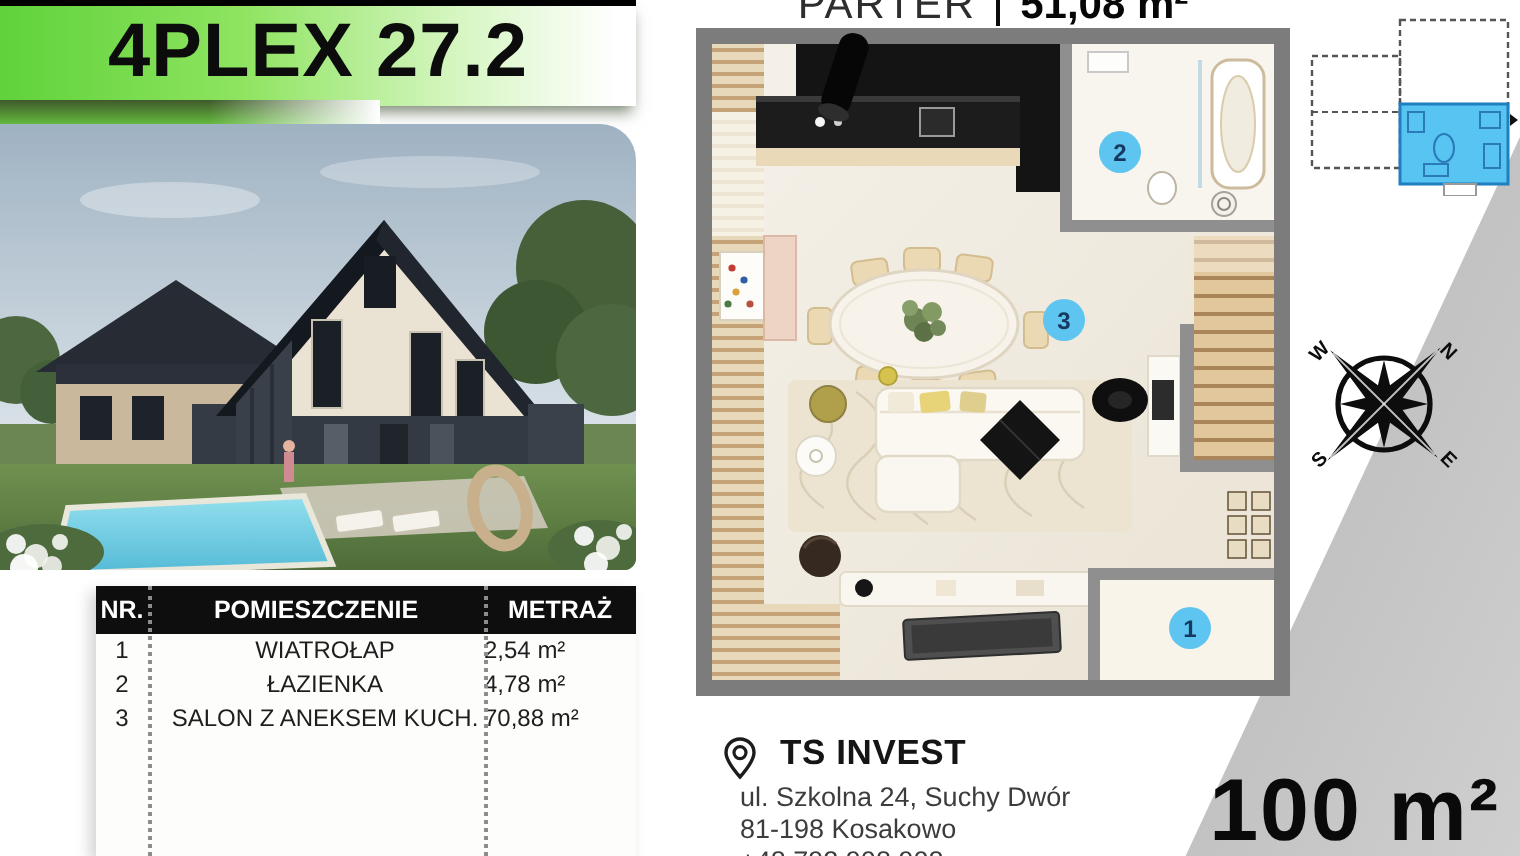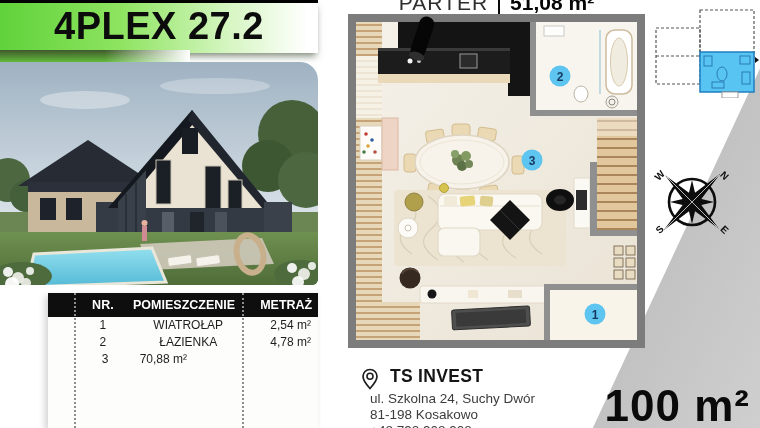--- a/index.html
+++ b/index.html
@@ -28,23 +28,23 @@
 
   
   .room-table { position:absolute; left:48px; top:293px; width:270px; height:135px;
     background:#fdfdfc; box-shadow:-3px 3px 7px rgba(0,0,0,.18); }
   .rt-sep { position:absolute; top:0; bottom:0; width:0; border-left:2px dotted #8d8d8d; z-index:2; }
   .rt-sep.s1 { left:26px; } .rt-sep.s2 { left:194px; }
   .rt-header { display:flex; height:24px; line-height:24px; background:#0e0e0e; color:#fff;
     font-size:12.5px; font-weight:700; }
   .rt-header > div { text-align:center; }
   .rt-row { display:flex; height:17px; line-height:17px; font-size:12px; color:#1e1e1e; }
-  .c-nr { width:26px; text-align:center;padding-left:44px; }
+  .c-nr { width:26px; text-align:center; }
   .c-name { width:168px; padding-left:9px; box-sizing:border-box;text-align:center; }
-  .c-area { width:76px; text-align:right; padding-right:7px; box-sizing:border-box; }
+  .c-area { width:76px; padding-right:7px; box-sizing:border-box; }
 
   
   .plan { position:absolute; left:348px; top:14px; width:297px; height:334px; }
   .plan-header { position:absolute; left:348px; top:-9px; width:297px; height:26px;
     text-align:center; white-space:nowrap; }
   .ph-floor { font-size:21px; font-weight:400; color:#2e2e2e; letter-spacing:1px; }
   .ph-bar { display:inline-block; width:0; height:21px; border-left:2px solid #0a0a0a;
     margin:0 10px; vertical-align:-4px; }
   .ph-area { font-size:21px; font-weight:800; color:#060606; }
 
@@ -162,20 +162,21 @@
       <div class="c-name">WIATROŁAP</div>
       <div class="c-area">2,54 m²</div>
     </div>
     <div class="rt-row">
       <div class="c-nr">2</div>
       <div class="c-name">ŁAZIENKA</div>
       <div class="c-area">4,78 m²</div>
     </div>
     <div class="rt-row">
       <div class="c-nr">3</div>
+      <div class="c-name">SALON Z ANEKSEM KUCH.</div>
       <div class="c-area">70,88 m²</div>
     </div>
   </div>
 
   <div class="plan-header">
     <span class="ph-floor">PARTER</span><span class="ph-bar"></span><span class="ph-area">51,08 m²</span>
   </div>
 
   <div class="plan">
     <svg width="297" height="334" viewBox="0 0 297 334">

